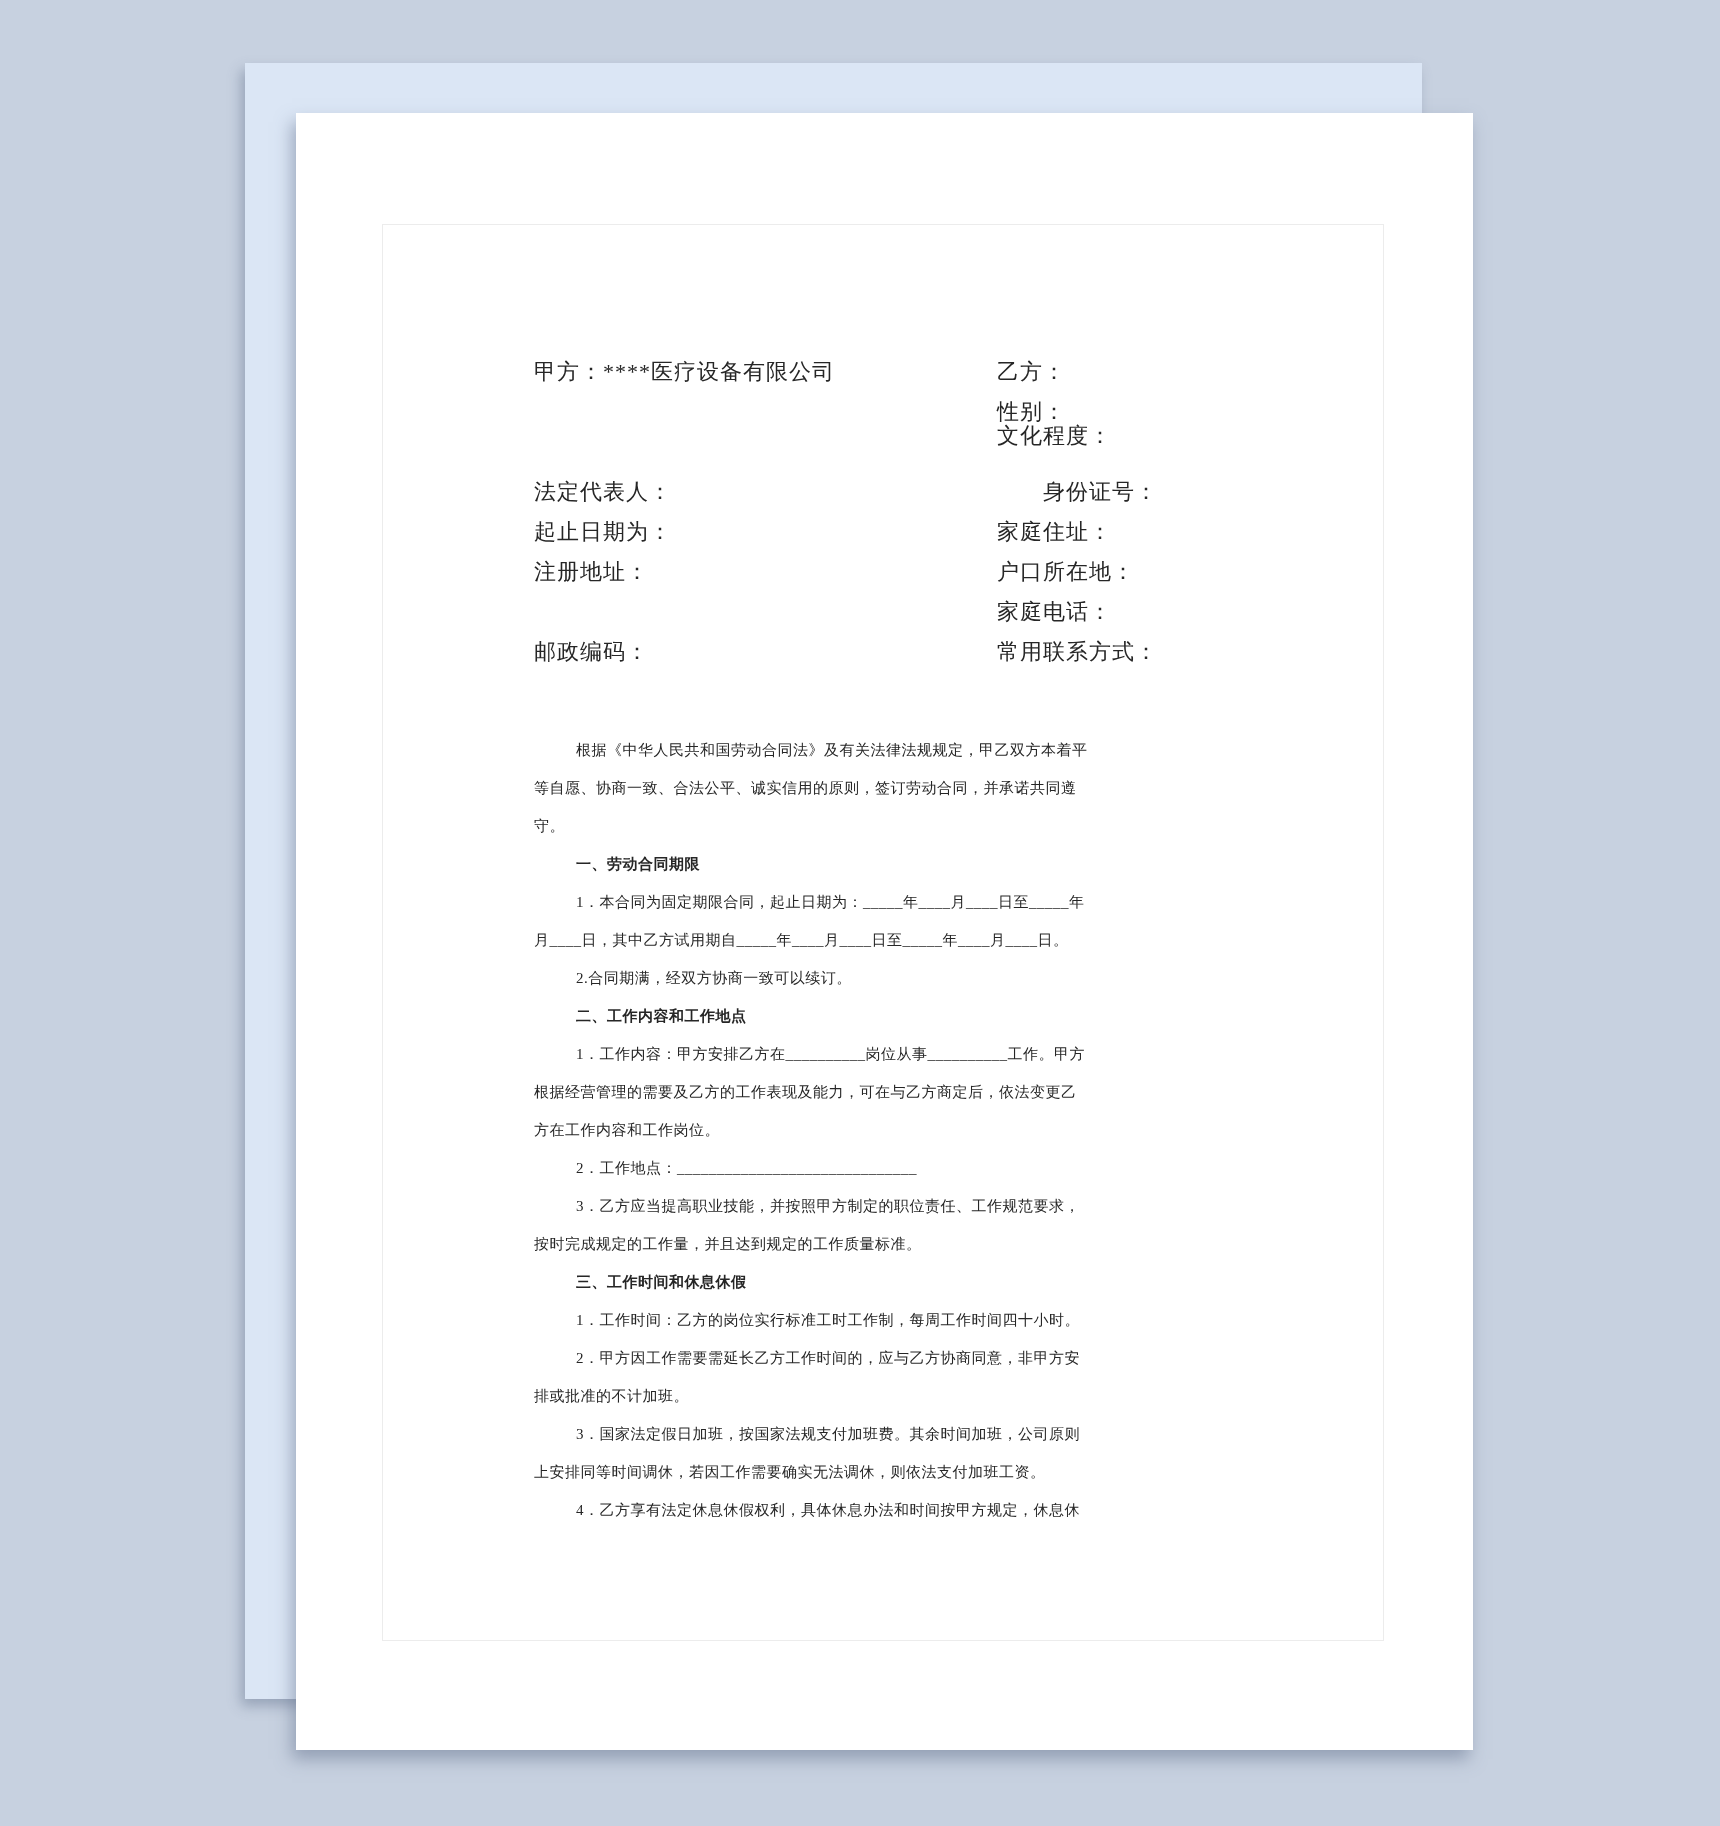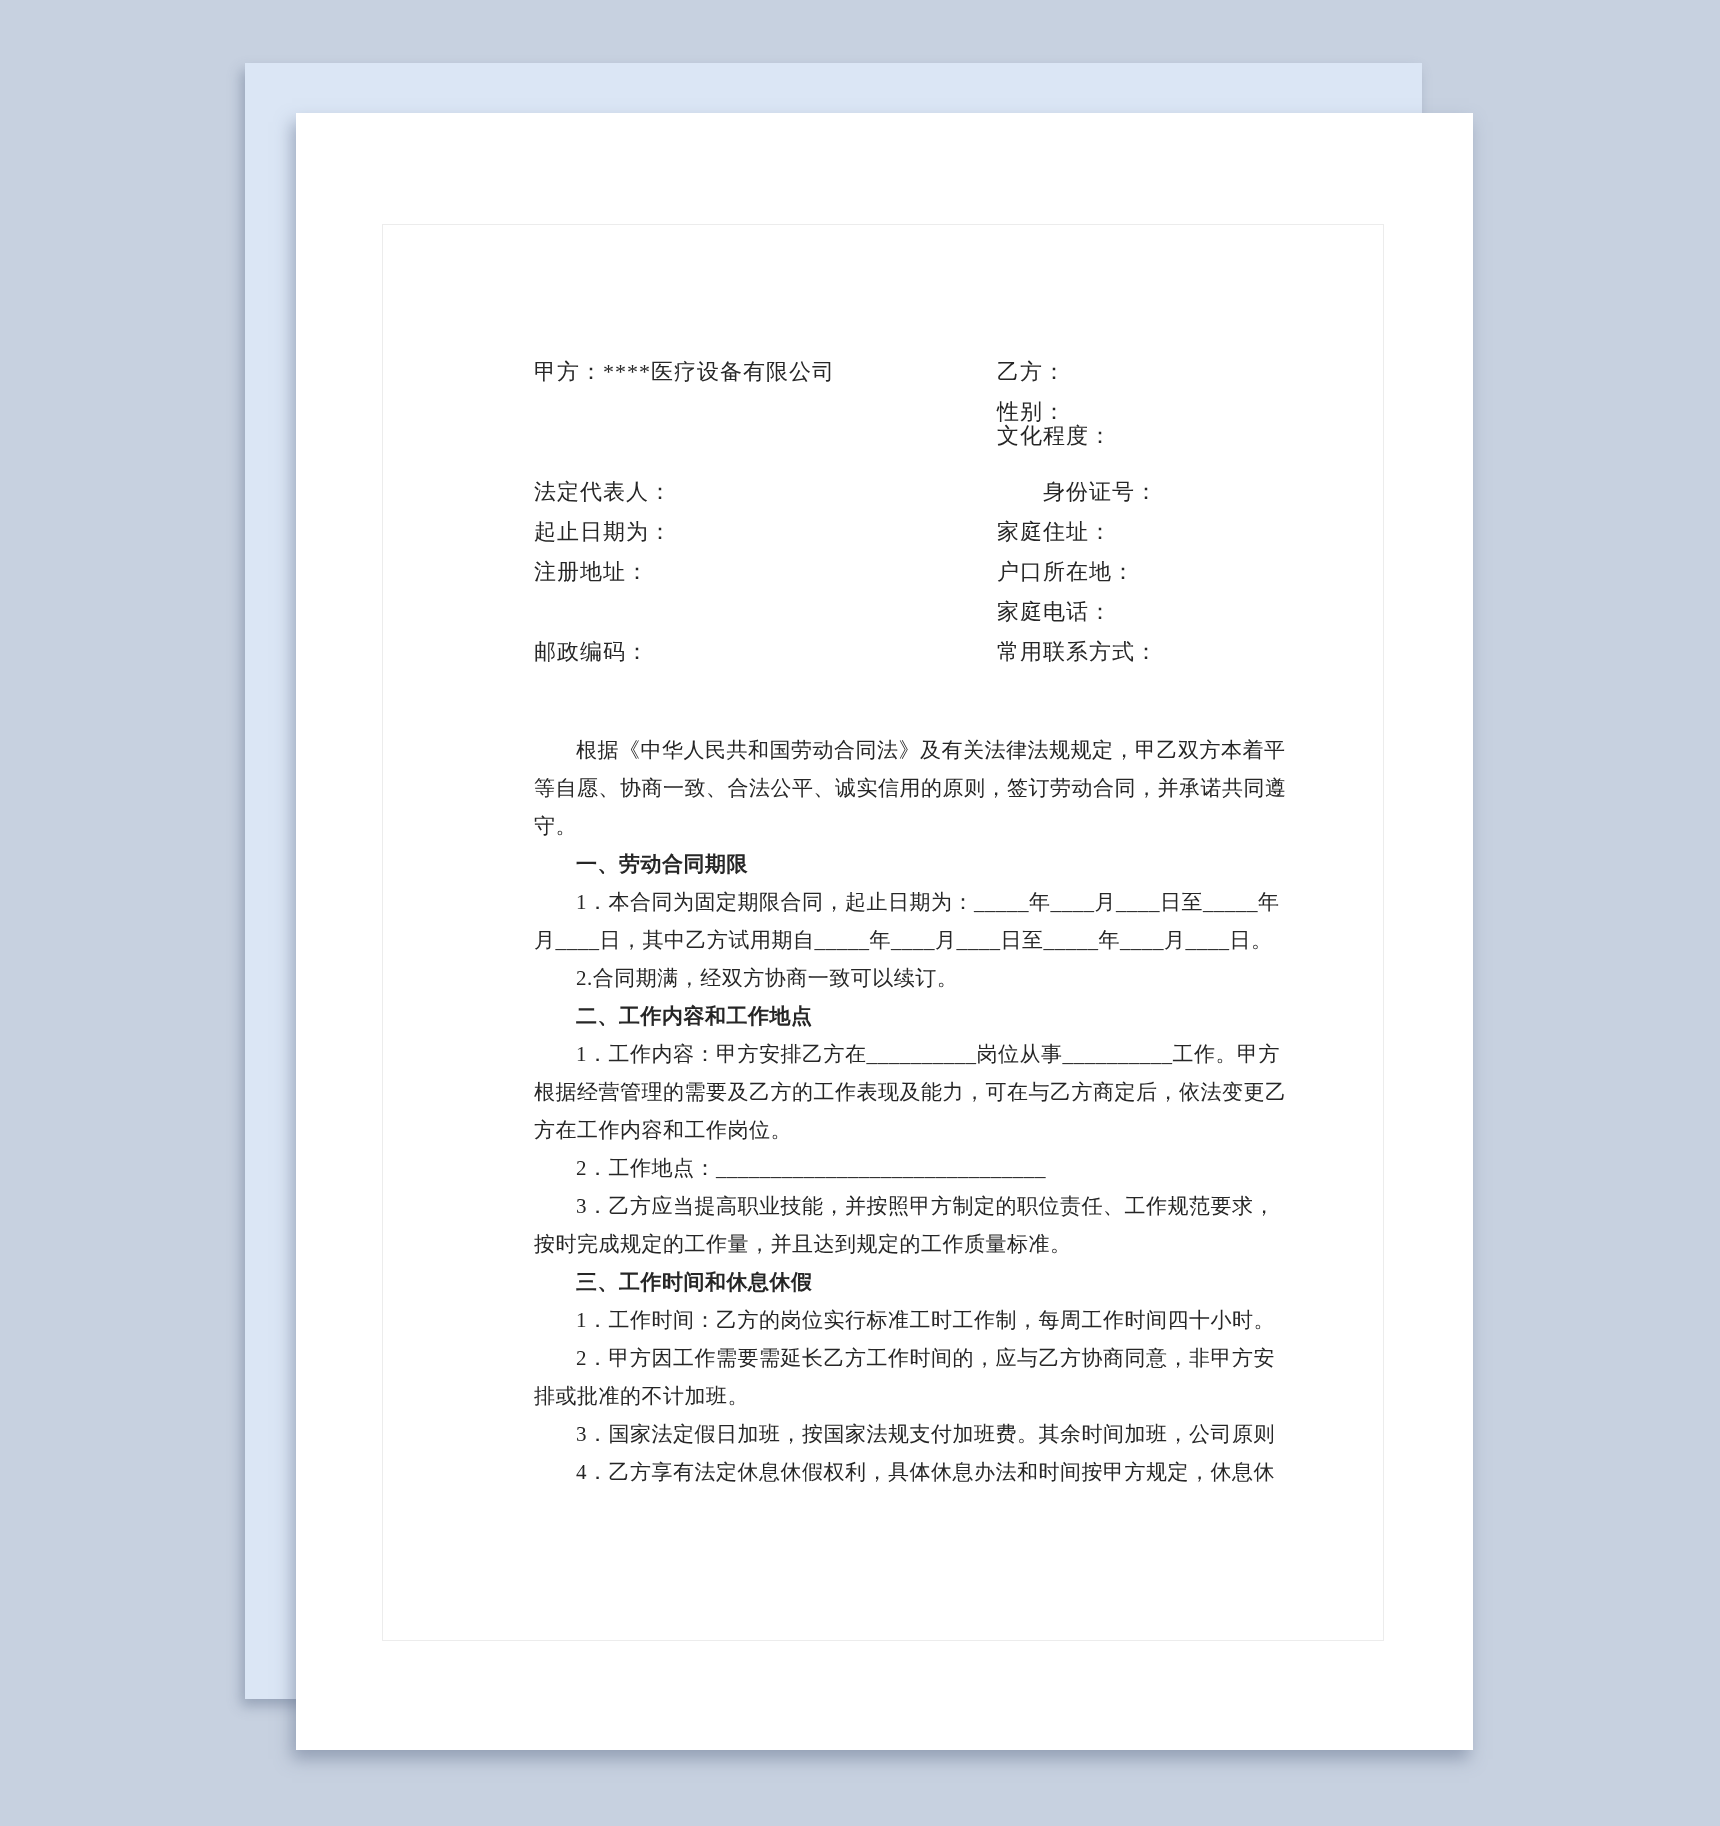--- a/index.html
+++ b/index.html
@@ -39,21 +39,21 @@
   .hrow{
     position:absolute;left:0;
     height:40px;line-height:40px;
     white-space:nowrap;
     letter-spacing:1px;
   }
   .body-block{
     position:absolute;
     left:238px;top:618px;
     width:800px;
-    font-size:21px;
+    font-size:15px;
   }
   .bline{
     height:38px;line-height:38px;
     white-space:nowrap;
     letter-spacing:0.5px;
   }
   .bline.indent{padding-left:42px;}
   .bline.bold{font-weight:bold;}
 </style>
 </head>
@@ -95,16 +95,17 @@
         <div class="bline">根据经营管理的需要及乙方的工作表现及能力，可在与乙方商定后，依法变更乙</div>
         <div class="bline">方在工作内容和工作岗位。</div>
         <div class="bline indent">2．工作地点：______________________________</div>
         <div class="bline indent">3．乙方应当提高职业技能，并按照甲方制定的职位责任、工作规范要求，</div>
         <div class="bline">按时完成规定的工作量，并且达到规定的工作质量标准。</div>
         <div class="bline indent bold">三、工作时间和休息休假</div>
         <div class="bline indent">1．工作时间：乙方的岗位实行标准工时工作制，每周工作时间四十小时。</div>
         <div class="bline indent">2．甲方因工作需要需延长乙方工作时间的，应与乙方协商同意，非甲方安</div>
         <div class="bline">排或批准的不计加班。</div>
         <div class="bline indent">3．国家法定假日加班，按国家法规支付加班费。其余时间加班，公司原则</div>
+        <div class="bline">上安排同等时间调休，若因工作需要确实无法调休，则依法支付加班工资。</div>
         <div class="bline indent">4．乙方享有法定休息休假权利，具体休息办法和时间按甲方规定，休息休</div>
       </div>
   </div>
 </div>
 
 </body></html>

